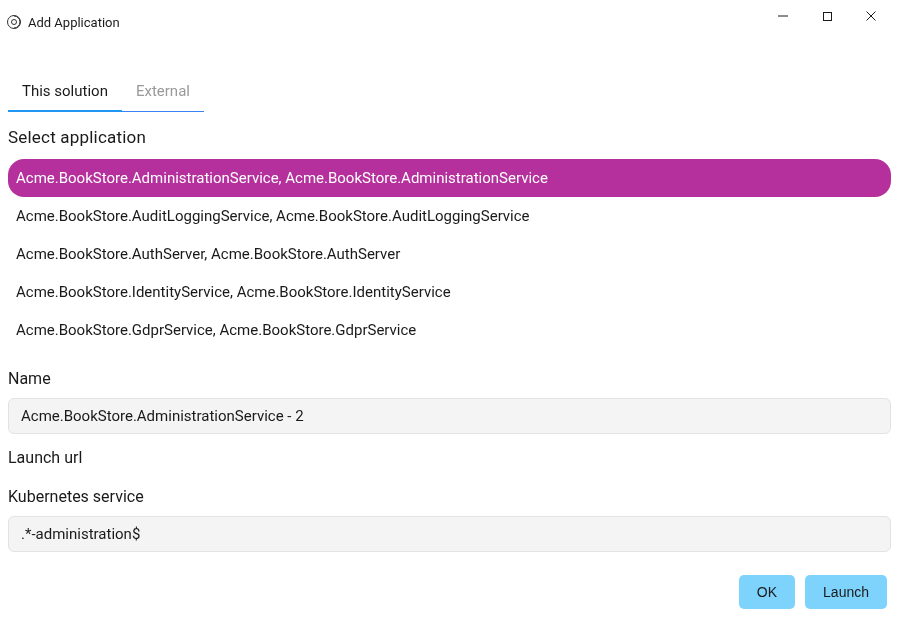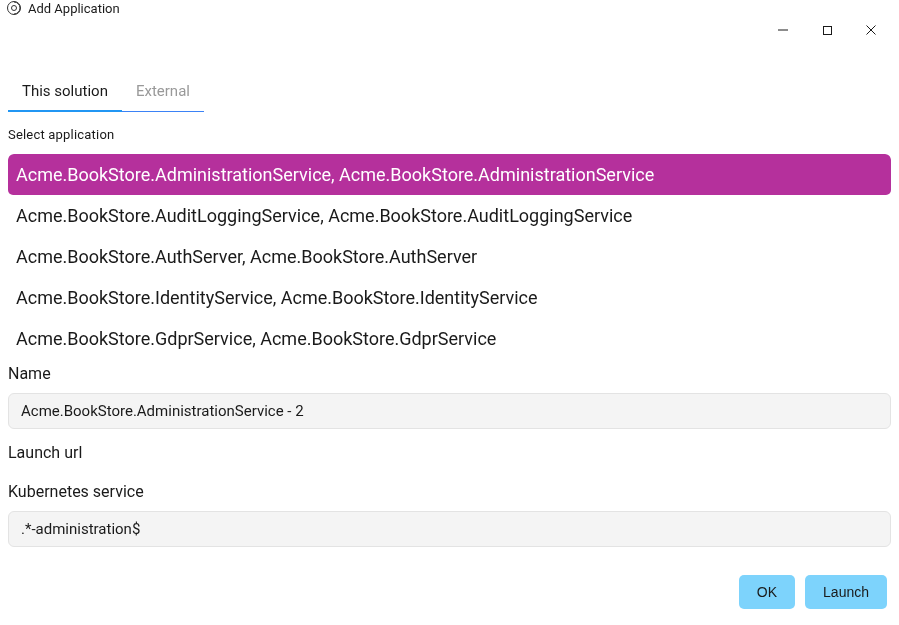--- a/index.html
+++ b/index.html
@@ -10,25 +10,24 @@
       background: #ffffff;
       width: 899px;
       height: 625px;
       overflow: hidden;
       display: flex;
       flex-direction: column;
     }
     
     .titlebar {
       display: flex;
-      align-items: flex-start;
+      align-items: flex-end;
       height: 30px;
       padding: 0 8px 0 6px;
       background: #ffffff;
-      flex-direction: column;
     }
     .titlebar-left { display: flex; align-items: center; gap: 6px; }
     .app-icon {
       width: 16px; height: 16px;
       display: inline-flex; align-items: center; justify-content: center;
     }
     .title-text { font-size: 13px; color: #1a1a1a; }
     .titlebar-right { margin-left: auto; display: flex; gap: 4px; }
     .win-btn {
       width: 40px; height: 28px;
@@ -63,21 +62,21 @@
 
     
     .content {
       flex: 1;
       padding: 14px 8px 8px 8px;
       display: flex;
       flex-direction: column;
       gap: 4px;
     }
     .section-heading {
-      font-size: 13px;
+      font-size: 17px;
       color: #1a1a1a;
       margin-bottom: 8px;
       letter-spacing: 0.2px;
     }
     .field-label {
       font-size: 16px;
       color: #1a1a1a;
       margin-top: 10px;
       margin-bottom: 6px;
     }
@@ -88,24 +87,24 @@
       border-radius: 6px;
       height: 196px;
       overflow: hidden;
     }
     .app-list {
       height: 100%;
       overflow-y: auto;
     }
     .app-list-item {
       padding: 10px 8px;
-      font-size: 18px;
+      font-size: 15px;
       color: #1a1a1a;
       cursor: pointer;
-      border-radius: 5px;
+      border-radius: 16px;
     }
     .app-list-item.selected {
       background: #b5309c;
       color: #ffffff;
     }
     .app-list::-webkit-scrollbar { width: 6px; }
     .app-list::-webkit-scrollbar-track { background: transparent; }
     .app-list::-webkit-scrollbar-thumb { background: #b8b8b8; border-radius: 3px; }
 
     

